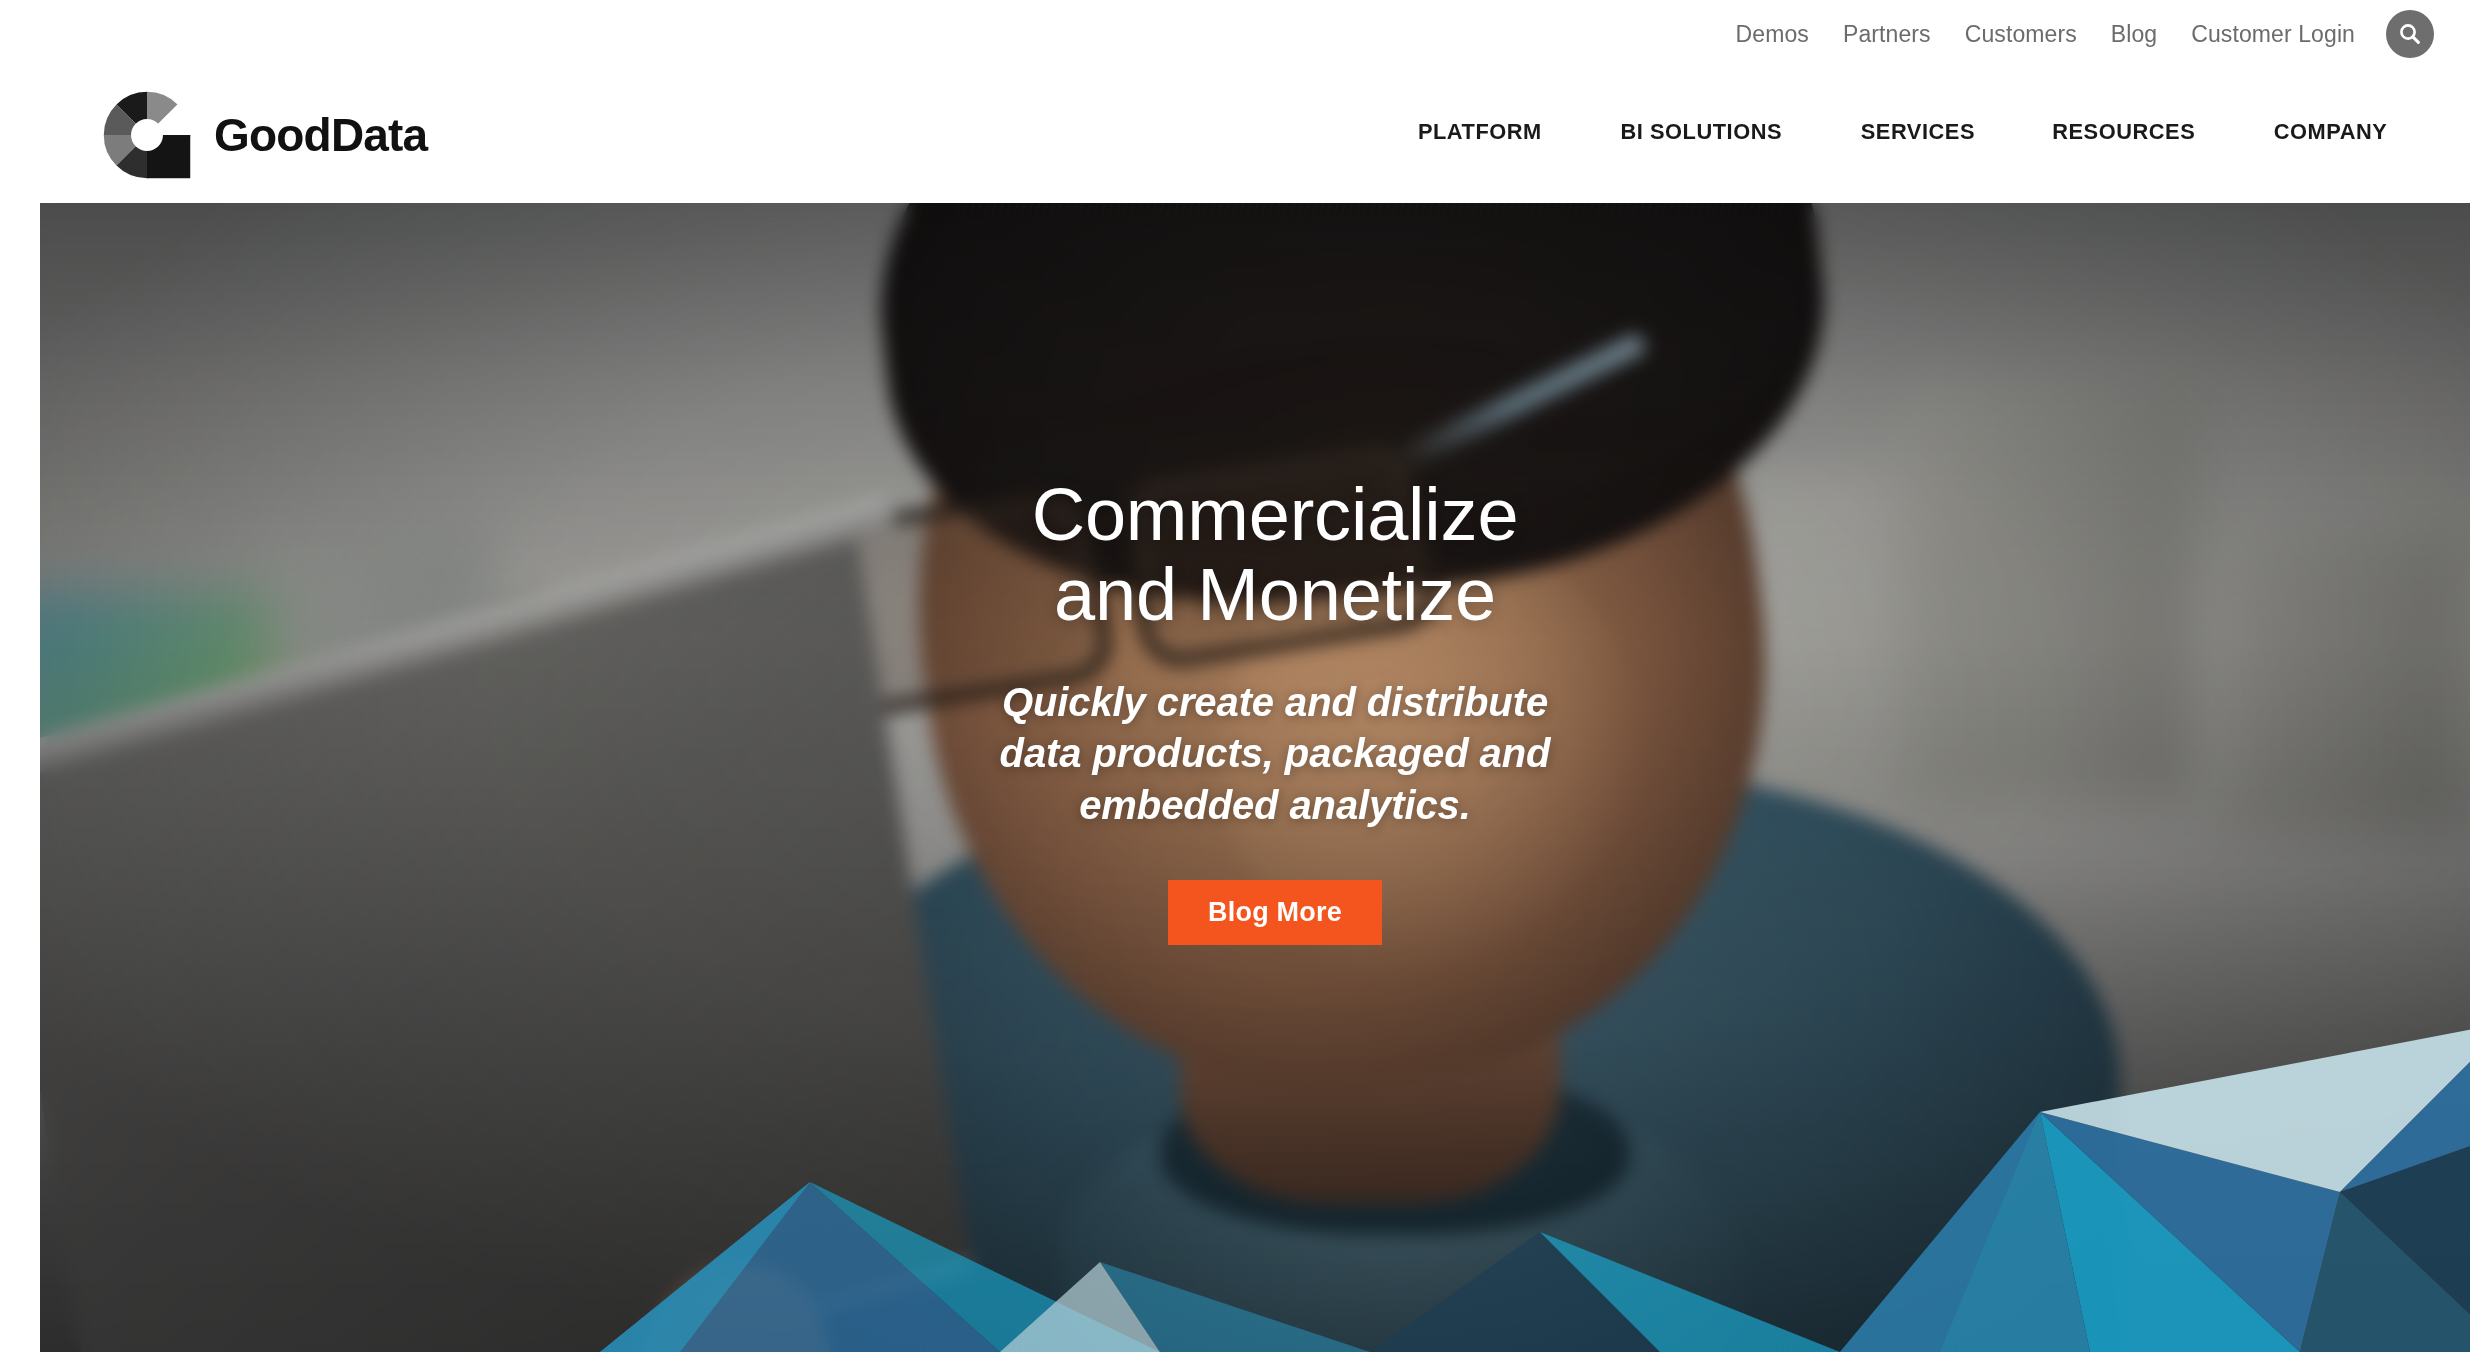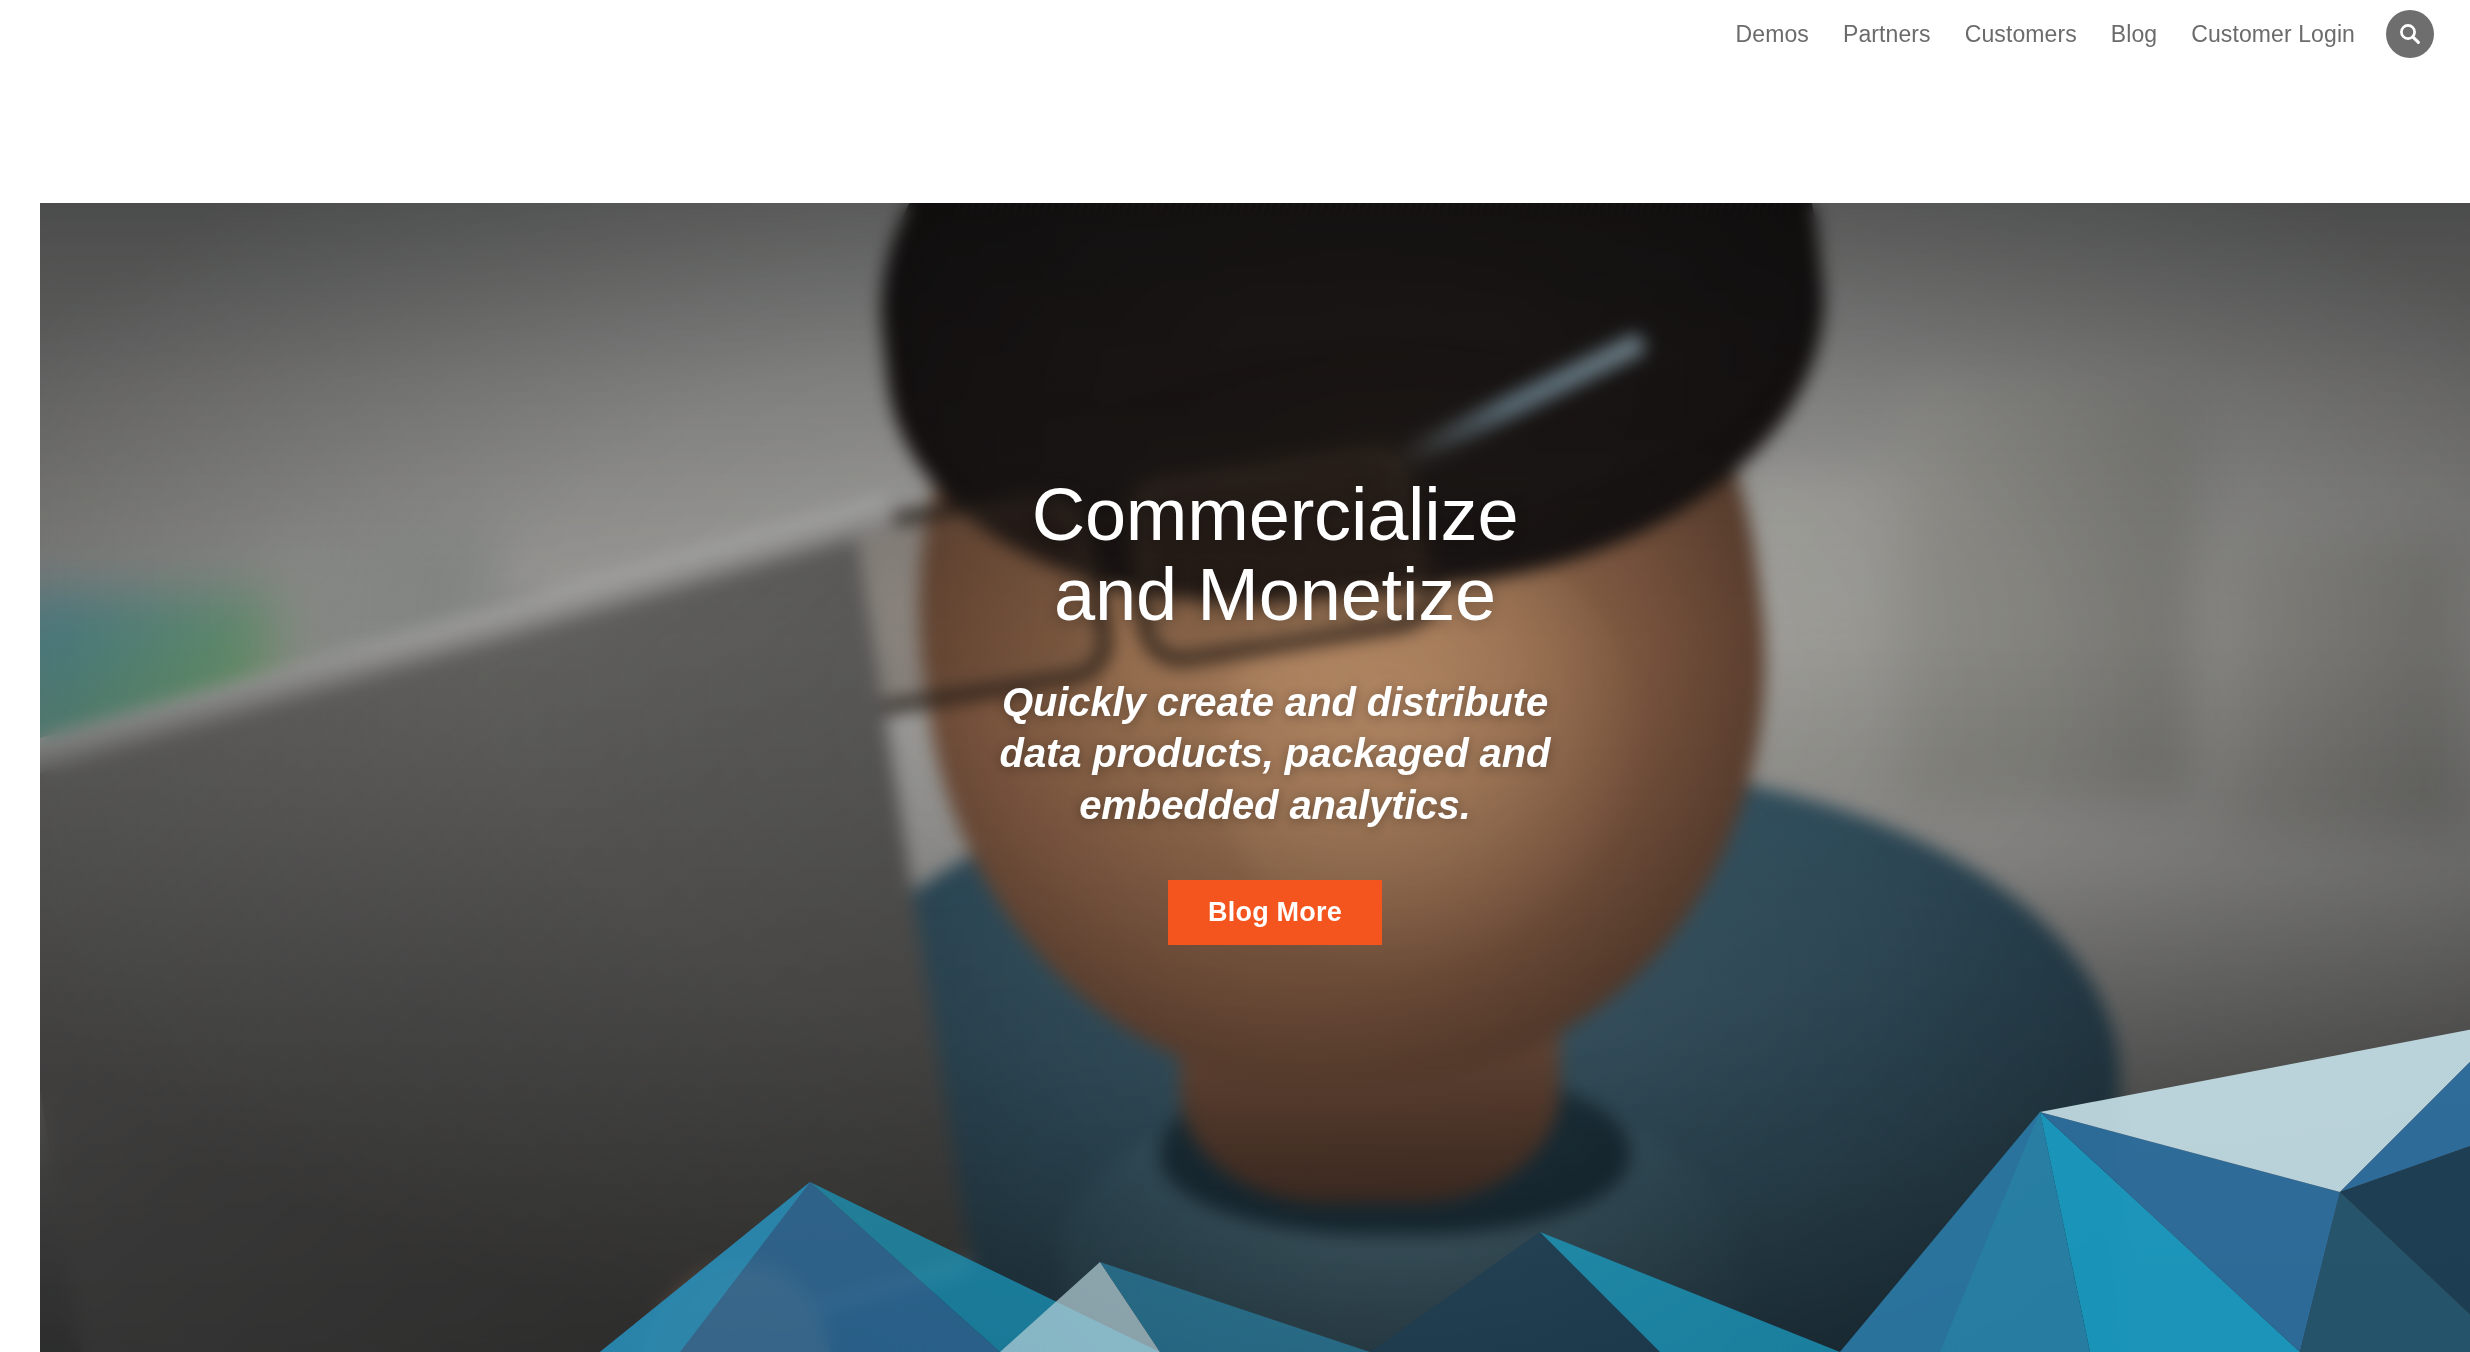--- a/index.html
+++ b/index.html
@@ -358,21 +358,47 @@
       <button class="search-btn">
         <span>
           <svg width="26" height="26" viewBox="0 0 26 26" aria-hidden="true">
             <circle cx="11" cy="11" r="6.6" fill="none" stroke="#ffffff" stroke-width="2.7"></circle>
             <line x1="15.8" y1="15.8" x2="21.4" y2="21.4" stroke="#ffffff" stroke-width="3.1" stroke-linecap="round"></line>
           </svg>
         </span>
       </button>
     </nav>
 
-
+    <a class="logo-wrap">
+      <span>
+        <svg class="logo-mark" viewBox="0 0 100 100" aria-hidden="true">
+          <g>
+            <path d="M50 50 L50 4 A46 46 0 0 1 82.5 17.5 Z" fill="#8a8a8a"></path>
+            <path d="M50 50 L82.5 17.5 A46 46 0 0 1 96 50 Z" fill="#ffffff"></path>
+            <path d="M50 50 L50 4 A46 46 0 0 0 17.5 17.5 Z" fill="#1a1a1a"></path>
+            <path d="M50 50 L17.5 17.5 A46 46 0 0 0 4 50 Z" fill="#5a5a5a"></path>
+            <path d="M50 50 L4 50 A46 46 0 0 0 17.5 82.5 Z" fill="#7c7c7c"></path>
+            <path d="M50 50 L17.5 82.5 A46 46 0 0 0 50 96 Z" fill="#2e2e2e"></path>
+            <path d="M50 50 L50 96 A46 46 0 0 0 82.5 82.5 Z" fill="#6e6e6e"></path>
+            <path d="M50 50 L82.5 82.5 A46 46 0 0 0 96 50 Z" fill="#141414"></path>
+            <rect x="50" y="50" width="46" height="46" fill="#141414"></rect>
+            <circle cx="50" cy="50" r="17" fill="#ffffff"></circle>
+          </g>
+        </svg>
+      </span>
+      <span class="logo-text">GoodData</span>
+    </a>
+
+    <nav class="main-nav">
+      <a class="main-nav-link">PLATFORM</a>
+      <a class="main-nav-link">BI SOLUTIONS</a>
+      <a class="main-nav-link">SERVICES</a>
+      <a class="main-nav-link">RESOURCES</a>
+      <a class="main-nav-link">COMPANY</a>
+    </nav>
   </header>
 
   <section class="hero">
 
     <div class="photo">
       <div class="bg-wall"></div>
 
       <div class="poster p1"></div>
       <div class="poster p2"></div>
       <div class="poster p3"></div>

